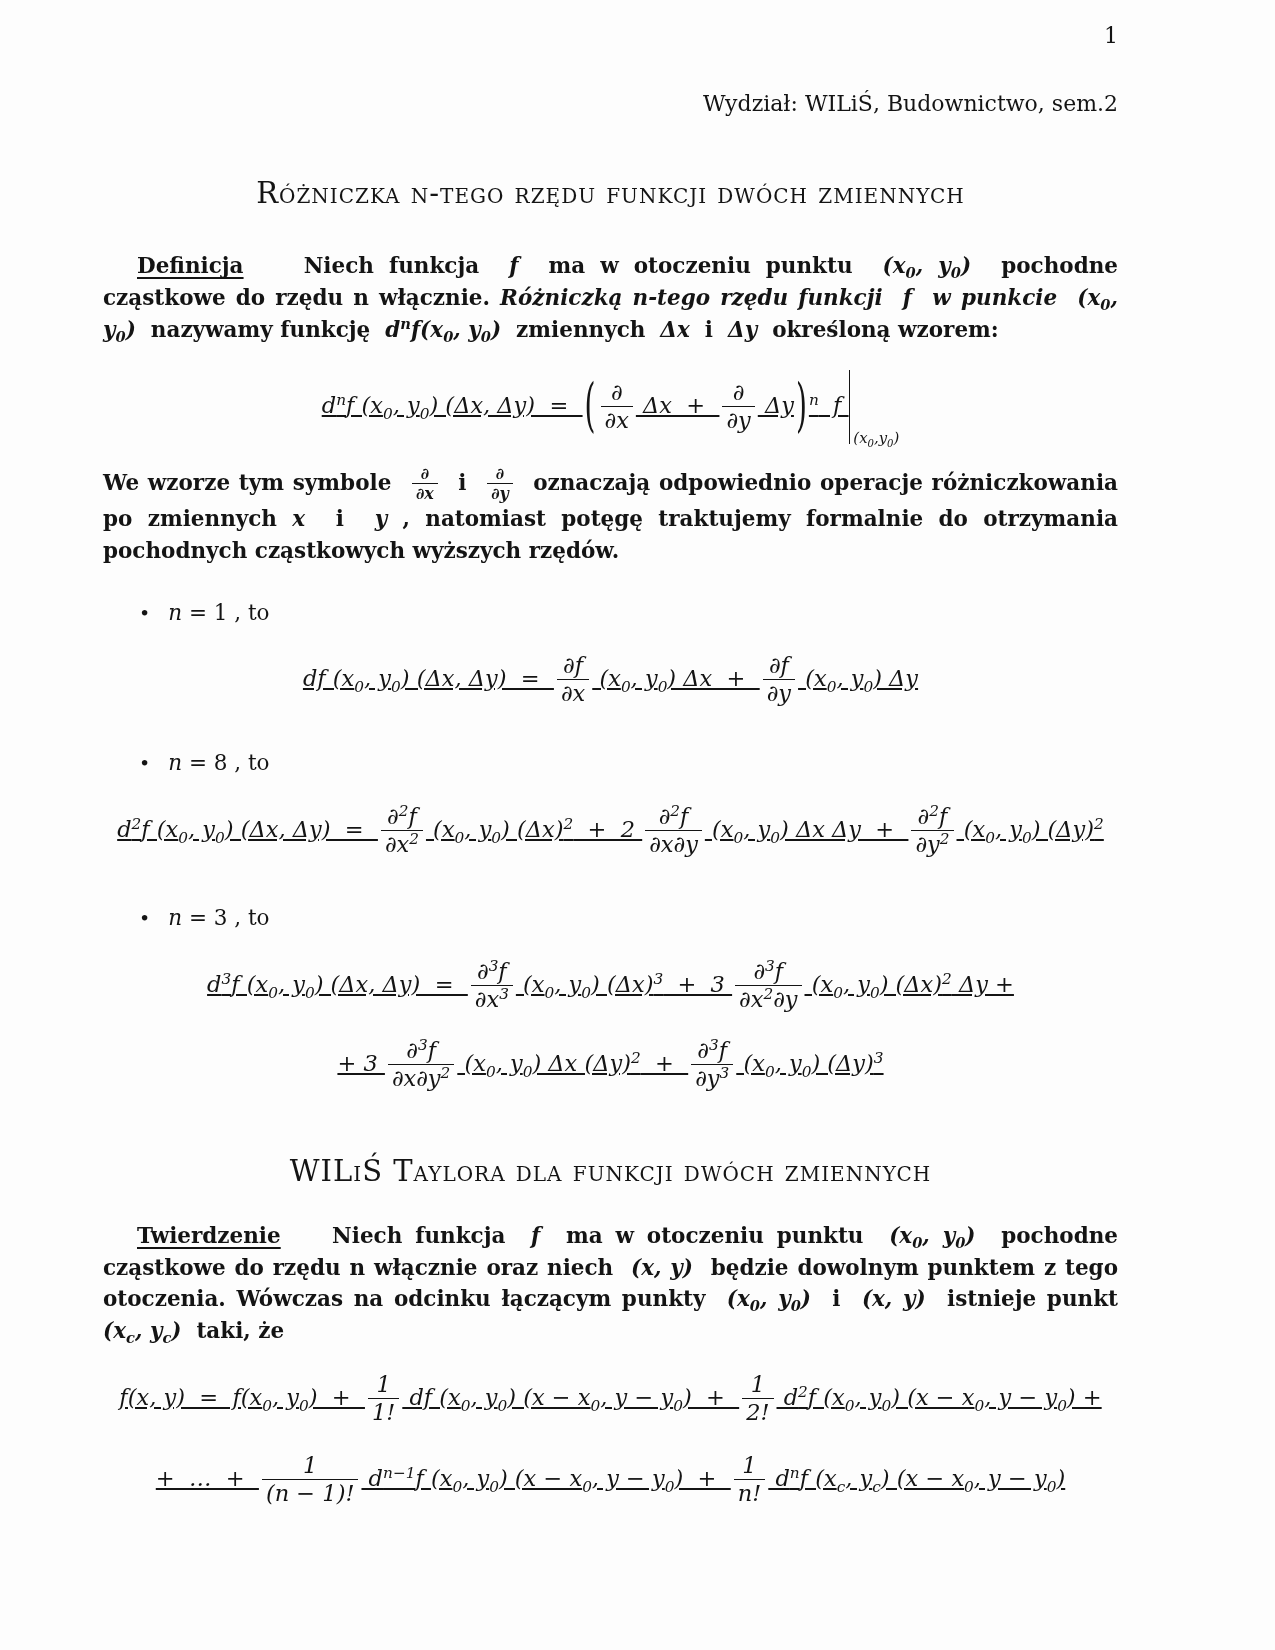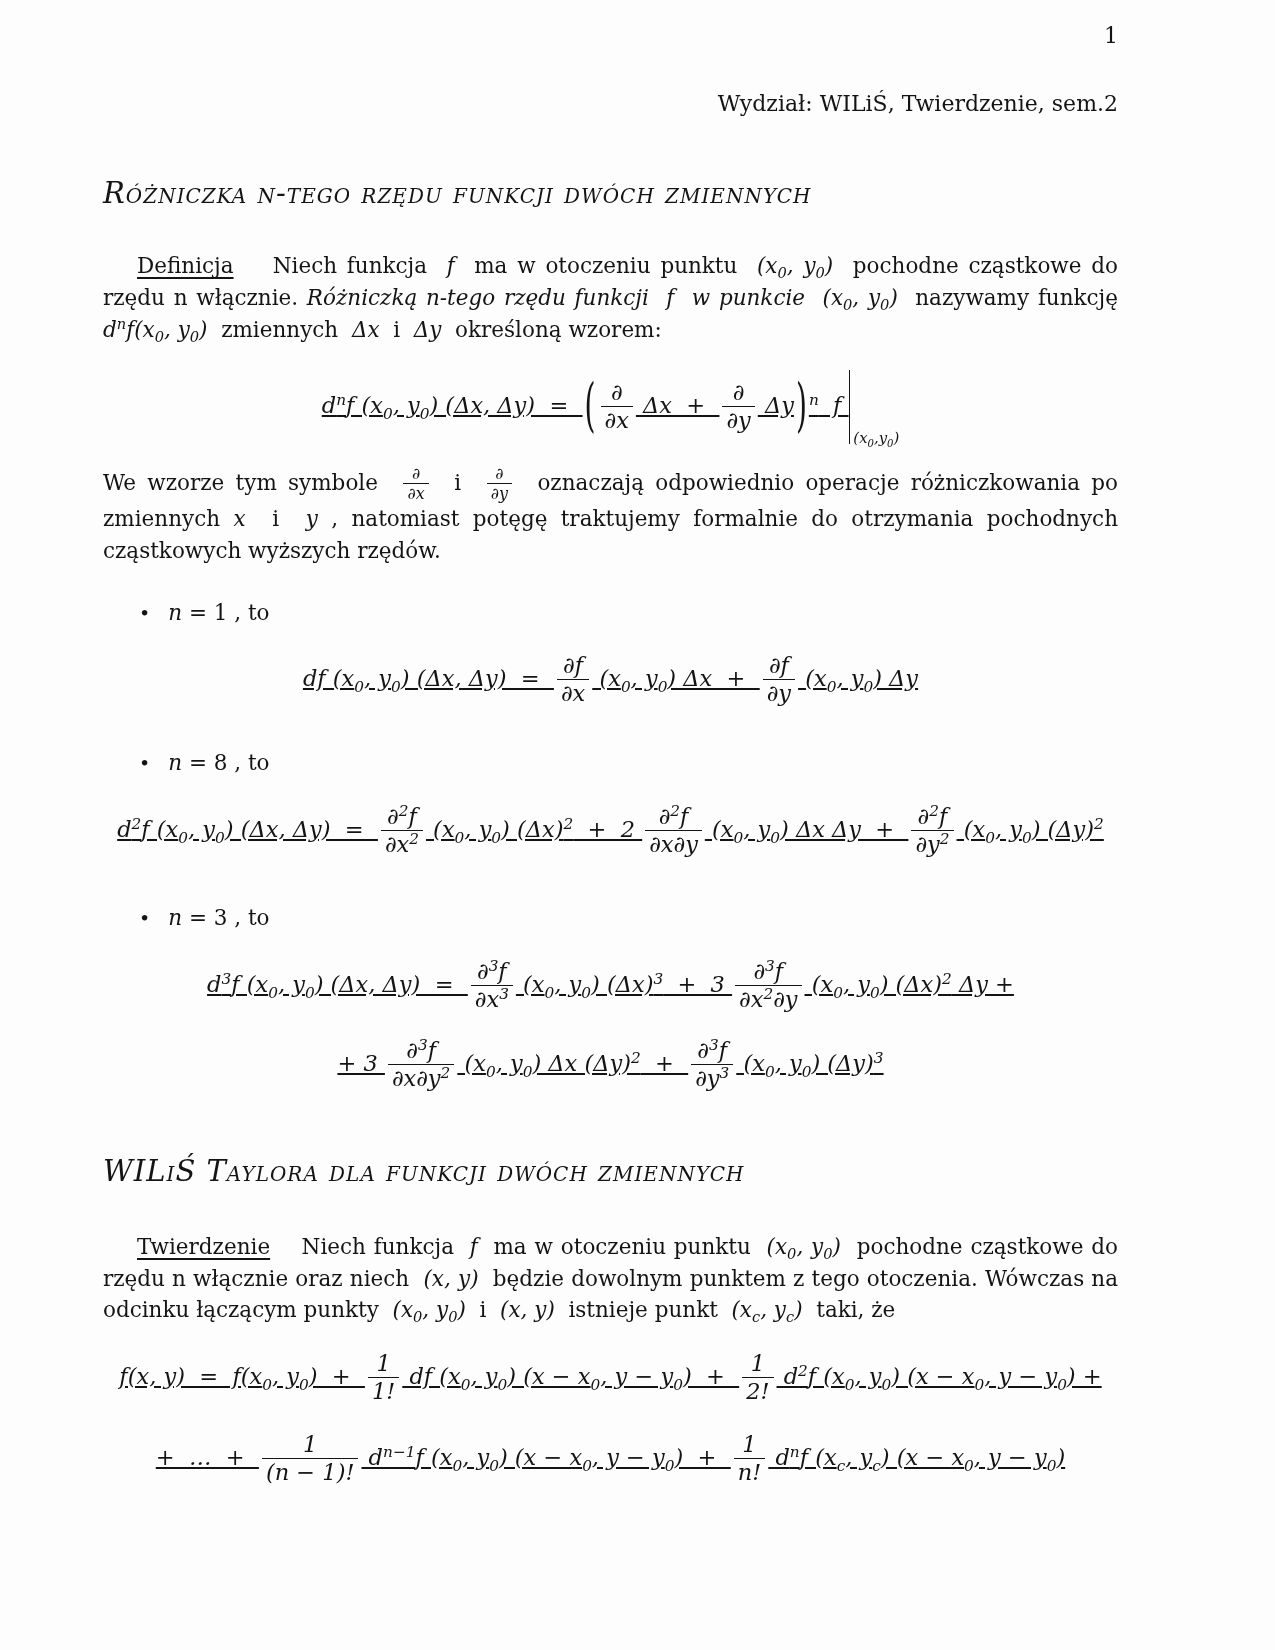--- a/index.html
+++ b/index.html
@@ -6,28 +6,28 @@
   .page{
     width:1275px;min-height:1650px;box-sizing:border-box;margin:0 auto;
     background:#fdfdfd;color:#141414;
     padding:20px 157px 30px 103px;position:relative;
     font-family:"DejaVu Serif","Liberation Serif",serif;
     font-size:21.5px;line-height:1.48;
   }
   .page-number{text-align:right;font-size:22px;}
   .header{text-align:right;margin-top:34px;font-size:22px;line-height:1.5;}
   .sc-title{
-    font-variant:small-caps;font-weight:normal;
-    font-size:29px;letter-spacing:1px;margin:56px 0 0 0;line-height:1.2;font-style:italic;
+    text-align:center;font-variant:small-caps;font-weight:normal;
+    font-size:29px;letter-spacing:1px;margin:56px 0 0 0;line-height:1.2;
   }
   .title2{margin-top:62px;}
-  .para{margin:0;text-align:justify;white-space:pre-wrap;}
+  .para{margin:0;text-align:justify;white-space:pre-wrap;font-weight:bold;}
   .indent{text-indent:34px;}
   .m-def{margin-top:40px;}
-  .m-thm{margin-top:42px;}
+  .m-thm{margin-top:31px;}
   .it{font-style:italic;}
   .ul{text-decoration:underline;text-underline-offset:4px;}
   sup,sub{font-size:68%;line-height:0;}
   sup{vertical-align:super;}
   sub{vertical-align:sub;}
   .display{
     text-align:center;font-style:italic;font-size:22.5px;
     white-space:pre-wrap;margin:24px 0 0 0;text-decoration:underline;
   }
   .display.main{margin:24px 0 20px 0;}
@@ -56,21 +56,21 @@
   .blabel{white-space:pre-wrap;}
 </style>
 </head>
 <body>
 
 <div class="page">
 
   <div class="page-number">1</div>
 
   <div class="header">
-    <div class="header-line">Wydział: WILiŚ, Twierdzenie, sem.2</div>
+    <div class="header-line">Wydział: WILiŚ, Budownictwo, sem.2</div>
   </div>
 
   <h1 class="sc-title">Różniczka n-tego rzędu funkcji dwóch zmiennych</h1>
 
   <p class="para indent m-def"><span class="ul">Definicja</span><span>    Niech funkcja  </span><span class="it">f</span><span>  ma w otoczeniu punktu  </span><span class="it">(x<sub>0</sub>, y<sub>0</sub>)</span><span>  pochodne cząstkowe do rzędu n włącznie. </span><span class="it">Różniczką n-tego rzędu funkcji  f  w punkcie  (x<sub>0</sub>, y<sub>0</sub>)</span><span>  nazywamy funkcję  </span><span class="it">d<sup>n</sup>f(x<sub>0</sub>, y<sub>0</sub>)</span><span>  zmiennych  </span><span class="it">Δx</span><span>  i  </span><span class="it">Δy</span><span>  określoną wzorem:</span></p>
 
   <div class="display main"><span>d<sup>n</sup>f (x<sub>0</sub>, y<sub>0</sub>) (Δx, Δy)  =  </span><span class="bigp">(</span><span class="frac"><span class="num">∂</span><span class="den">∂x</span></span><span> Δx  +  </span><span class="frac"><span class="num">∂</span><span class="den">∂y</span></span><span> Δy</span><span class="bigp">)</span><span><sup>n</sup></span><span>  f </span><span class="vbar"><span class="bar"></span><span class="vsub">(x<sub>0</sub>,y<sub>0</sub>)</span></span></div>
 
   <p class="para"><span>We wzorze tym symbole  </span><span class="frac small"><span class="num">∂</span><span class="den">∂x</span></span><span>  i  </span><span class="frac small"><span class="num">∂</span><span class="den">∂y</span></span><span>  oznaczają odpowiednio operacje różniczkowania po zmiennych </span><span class="it">x</span><span>  i  </span><span class="it">y</span><span> , natomiast potęgę traktujemy formalnie do otrzymania pochodnych cząstkowych wyższych rzędów.</span></p>
 

